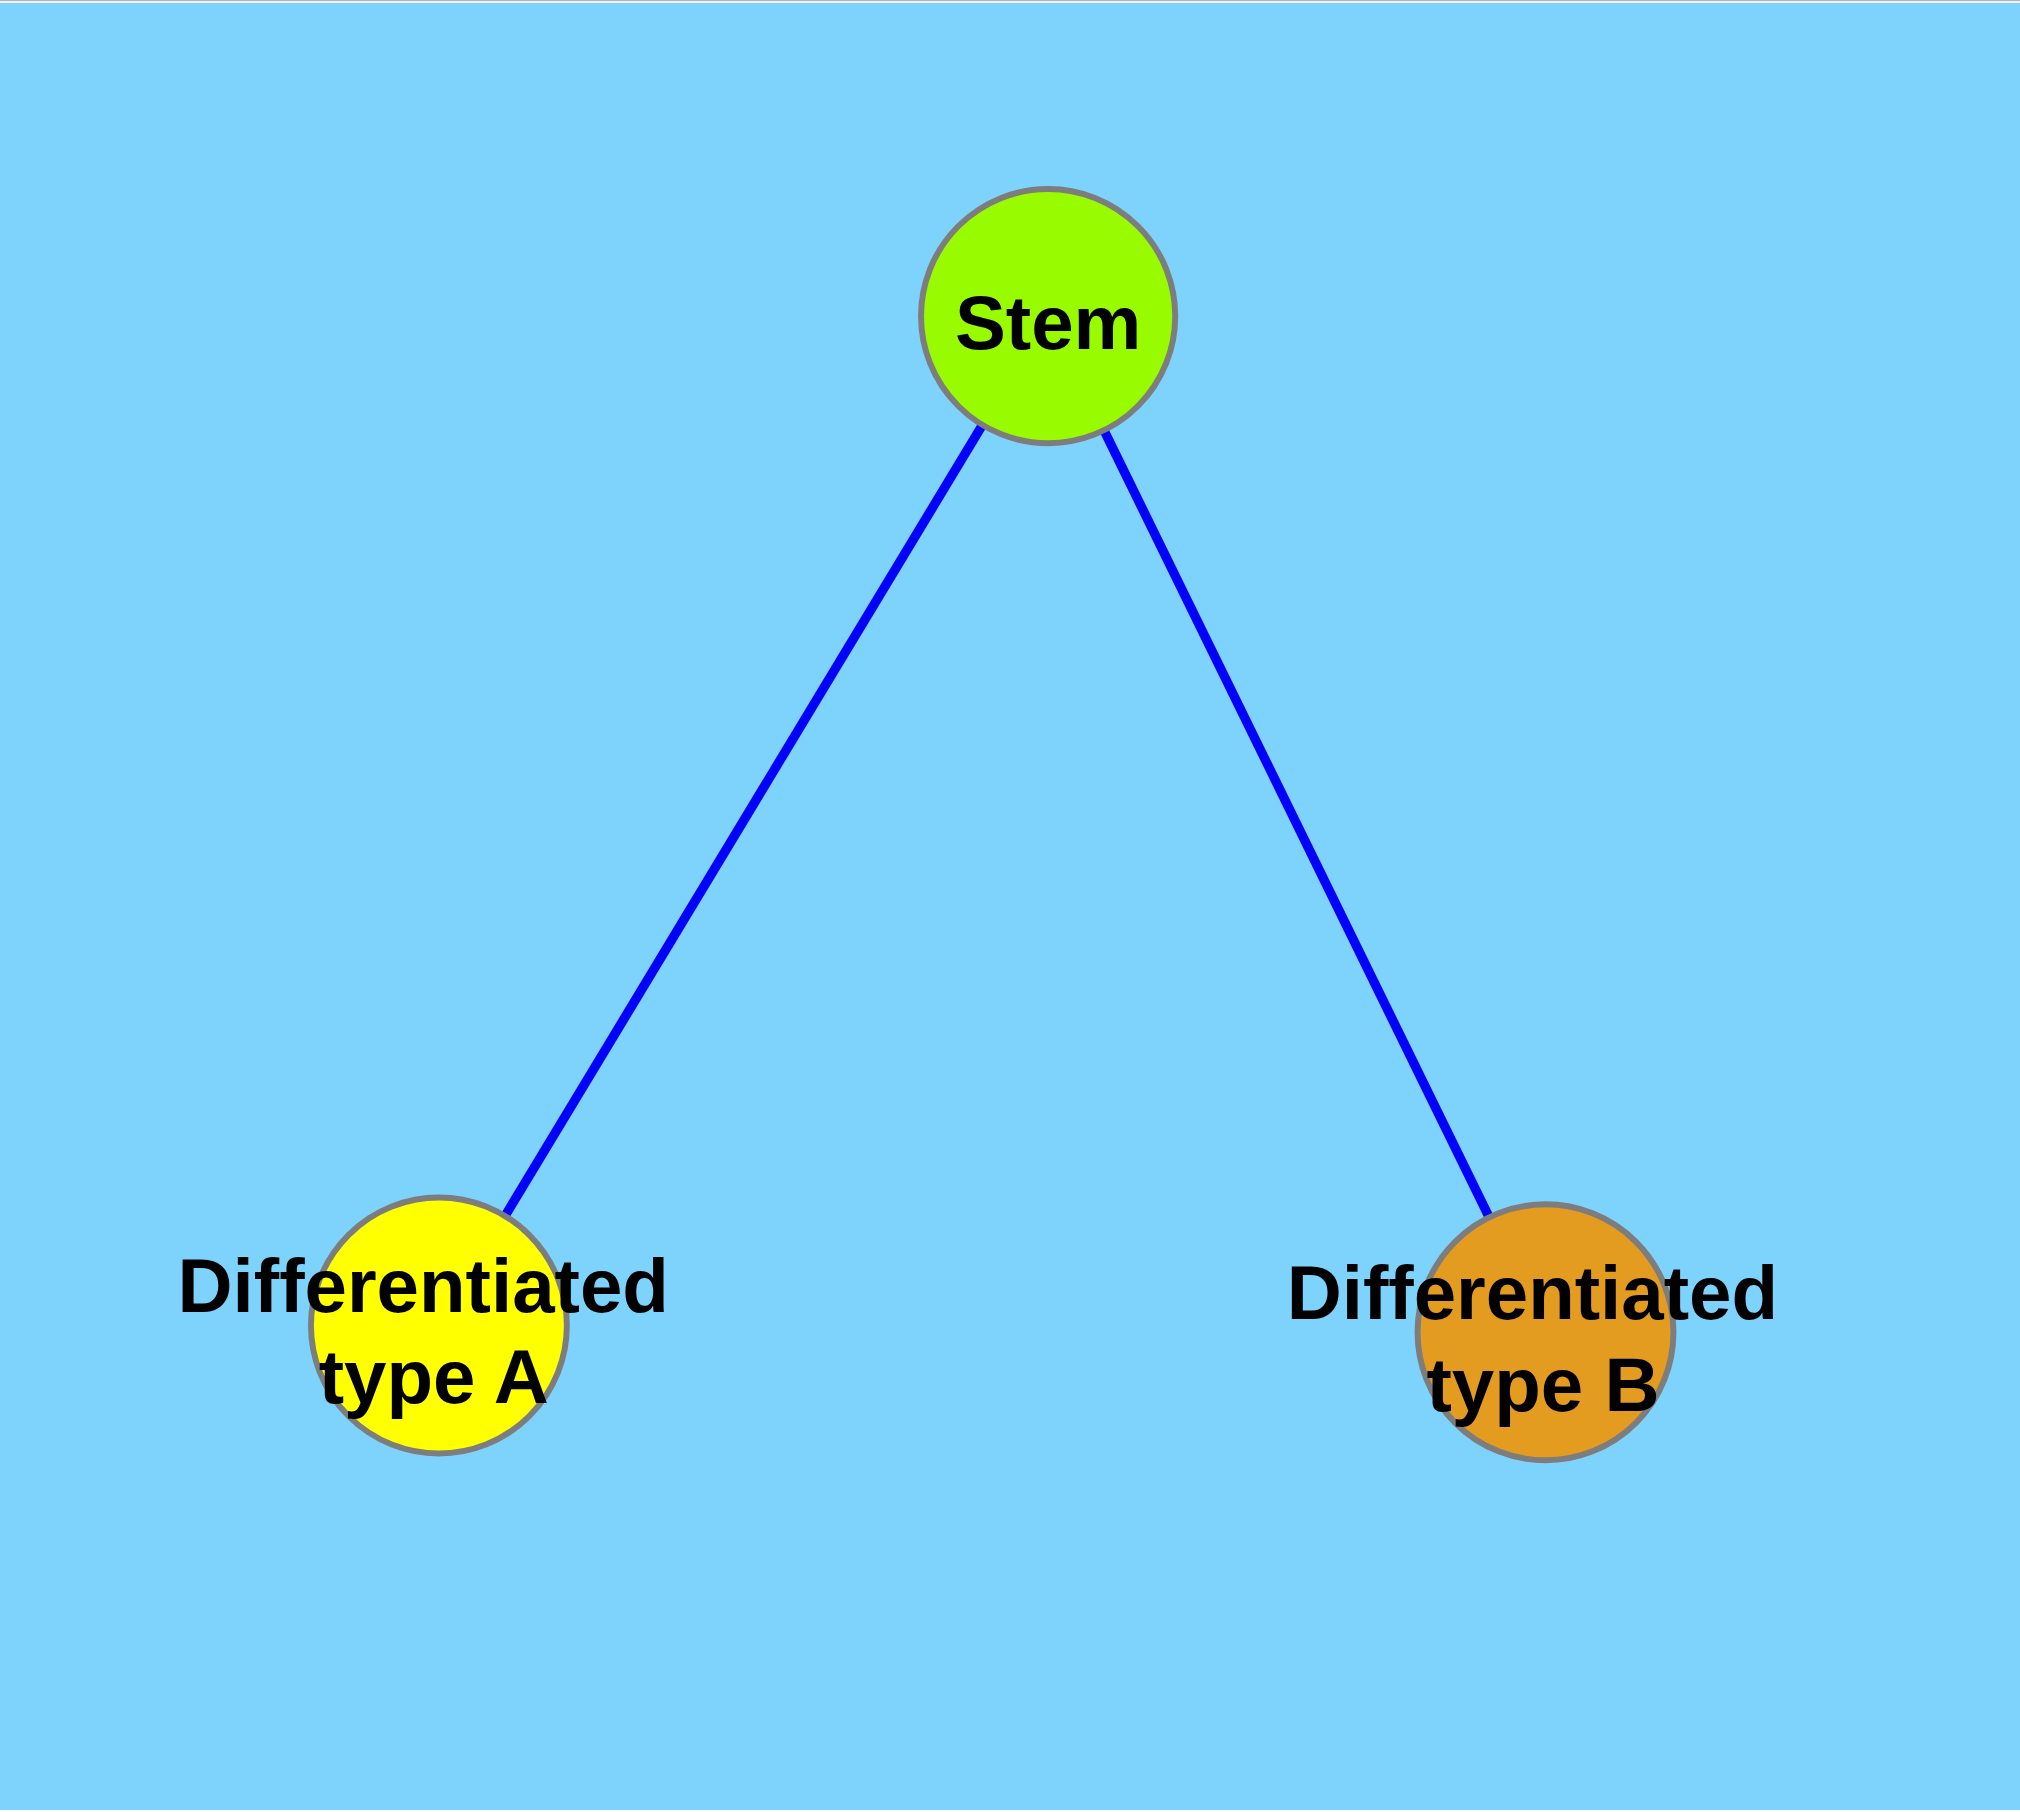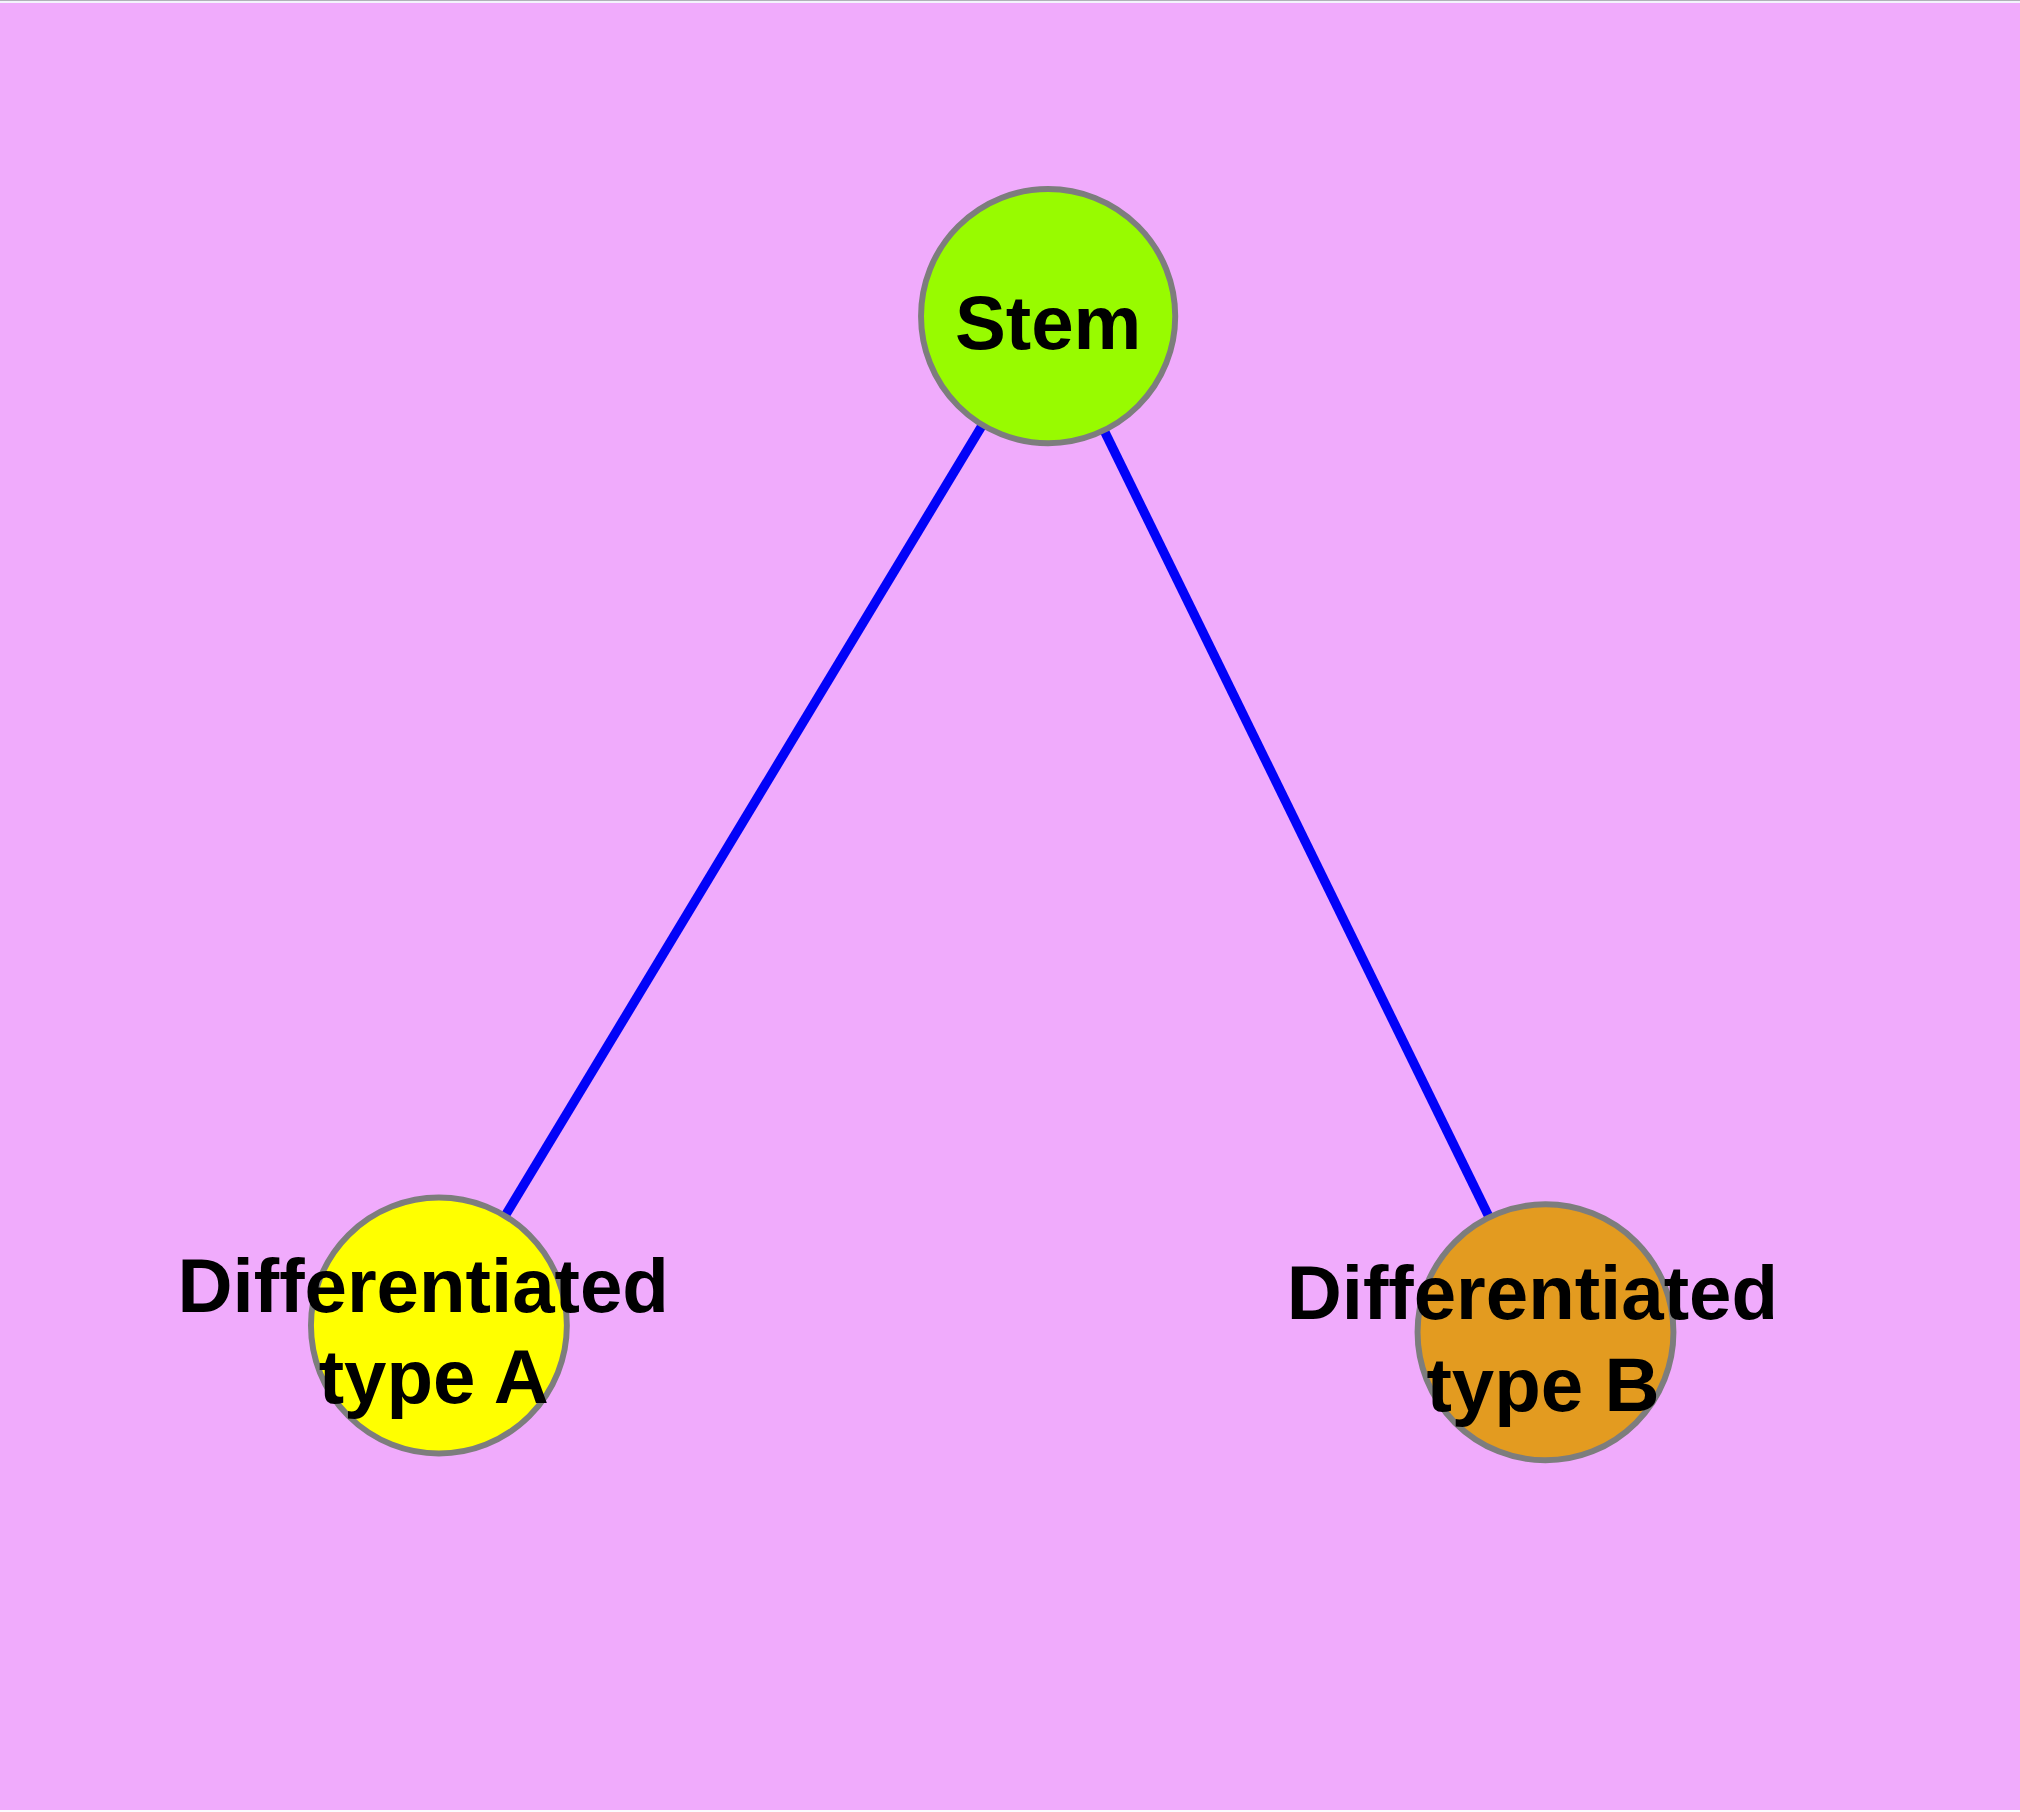--- a/index.html
+++ b/index.html
@@ -10,21 +10,21 @@
     overflow: hidden;
   }
   body {
     background: #C8C8FA;
     font-family: "Liberation Sans", sans-serif;
   }
   .canvas {
     position: relative;
     width: 100vw;
     height: 100vh;
-    background: #f0abfc;
+    background: #7dd3fc;
   }
   .graph-svg {
     display: block;
     width: 100%;
     height: 100%;
   }
   .edge {
     stroke-width: 11;
     stroke-linecap: butt;
   }

